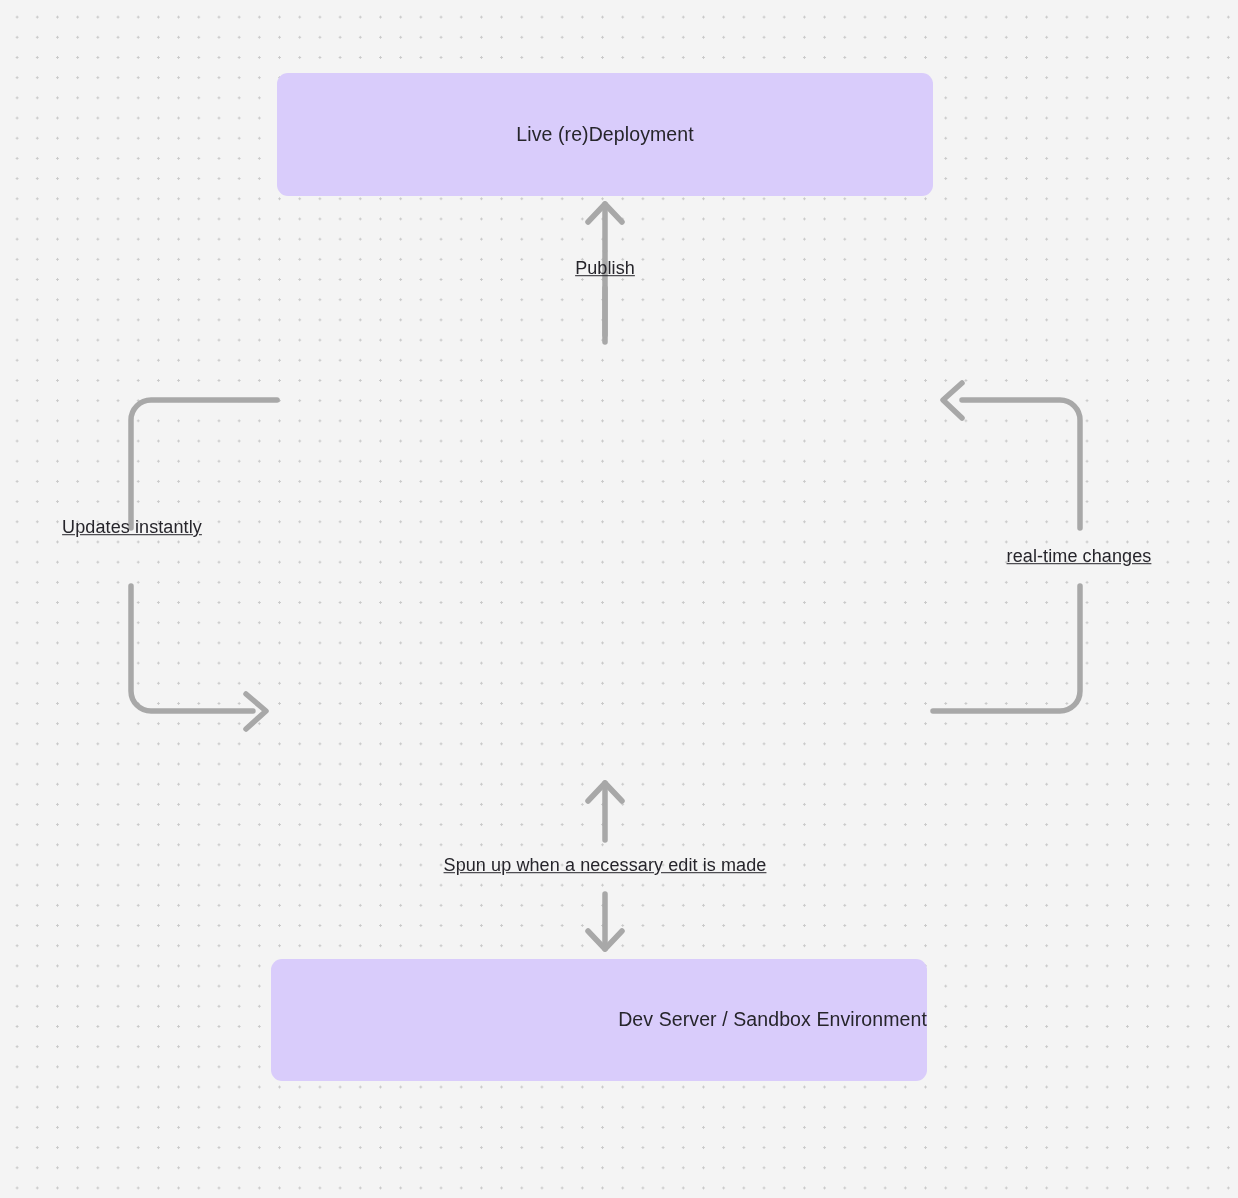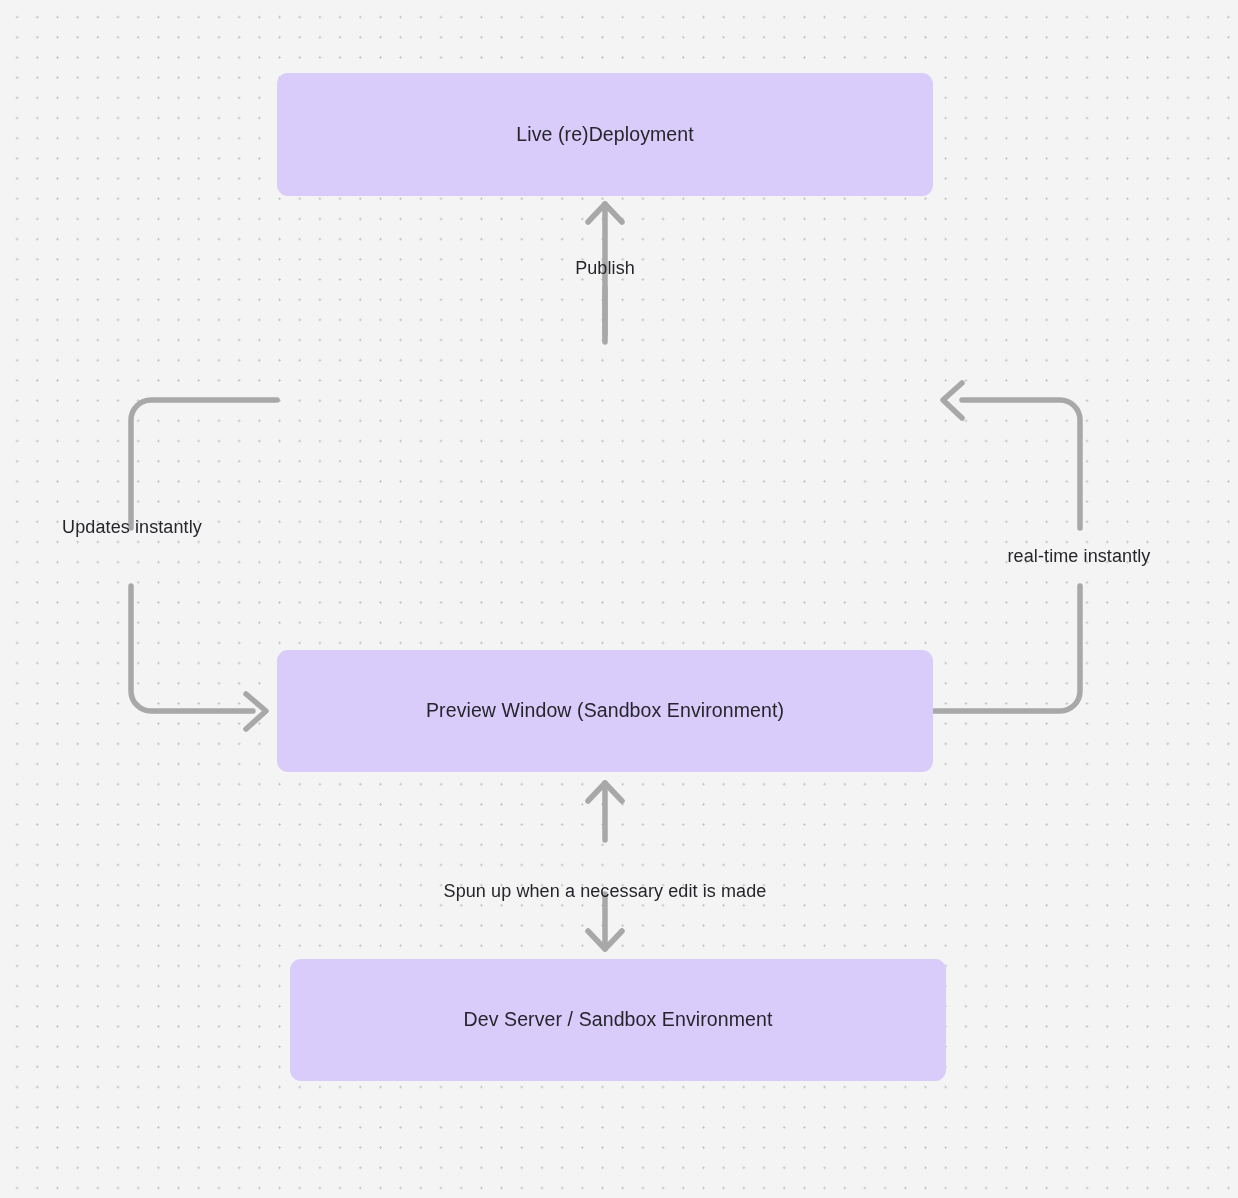--- a/index.html
+++ b/index.html
@@ -52,33 +52,34 @@
   }
   .edge-label {
     position: absolute;
     font-size: 18px;
     line-height: 1.2;
     color: #26252b;
     letter-spacing: 0.1px;
     white-space: nowrap;
     transform: translate(-50%, -50%);
     text-align: center;
+    text-decoration: underline;
   }
 
   
   #node-live-deployment   { left: 277px; top: 73px;  width: 656px; height: 123px; }
   #node-user-changes      { left: 277px; top: 342px; width: 656px; height: 123px; }
   #node-preview-window    { left: 277px; top: 650px; width: 656px; height: 122px; }
-  #node-dev-server        { left: 290px; top: 959px; width: 656px; height: 122px; }
+  #node-dev-server        { left: 271px; top: 959px; width: 656px; height: 122px; justify-content: flex-end; }
 
   
   #label-publish          { left: 605px; top: 269px; }
   #label-updates-instantly{ left: 132px; top: 528px; }
   #label-real-time        { left: 1079px; top: 557px; }
-  #label-spun-up          { left: 605px; top: 866px; margin-top: 26px; }
+  #label-spun-up          { left: 605px; top: 866px; }
 </style>
 </head>
 <body>
 
 <div id="canvas">
 
   <svg class="edge-layer" viewBox="0 0 1238 1198" width="1238" height="1198" xmlns="http://www.w3.org/2000/svg">
     <g fill="none" stroke="#a8a8a8" stroke-width="5.5" stroke-linecap="round" stroke-linejoin="round">
 
       <g>
@@ -107,29 +108,26 @@
         <path d="M588,931 L605,949 L622,931"></path>
       </g>
     </g>
   </svg>
 
   <div class="node" id="node-live-deployment">
     <span class="node-label">Live (re)Deployment</span>
   </div>
 
 
-  <div class="node" id="node-preview-window">
-    <span class="node-label">Preview Window (Sandbox Environment)</span>
-  </div>
 
   <div class="node" id="node-dev-server">
     <span class="node-label">Dev Server / Sandbox Environment</span>
   </div>
 
   <div class="edge-label" id="label-publish">Publish</div>
 
   <div class="edge-label" id="label-updates-instantly">Updates instantly</div>
 
-  <div class="edge-label" id="label-real-time">real-time instantly</div>
+  <div class="edge-label" id="label-real-time">real-time changes</div>
 
   <div class="edge-label" id="label-spun-up">Spun up when a necessary edit is made</div>
 
 </div>
 
 </body></html>

